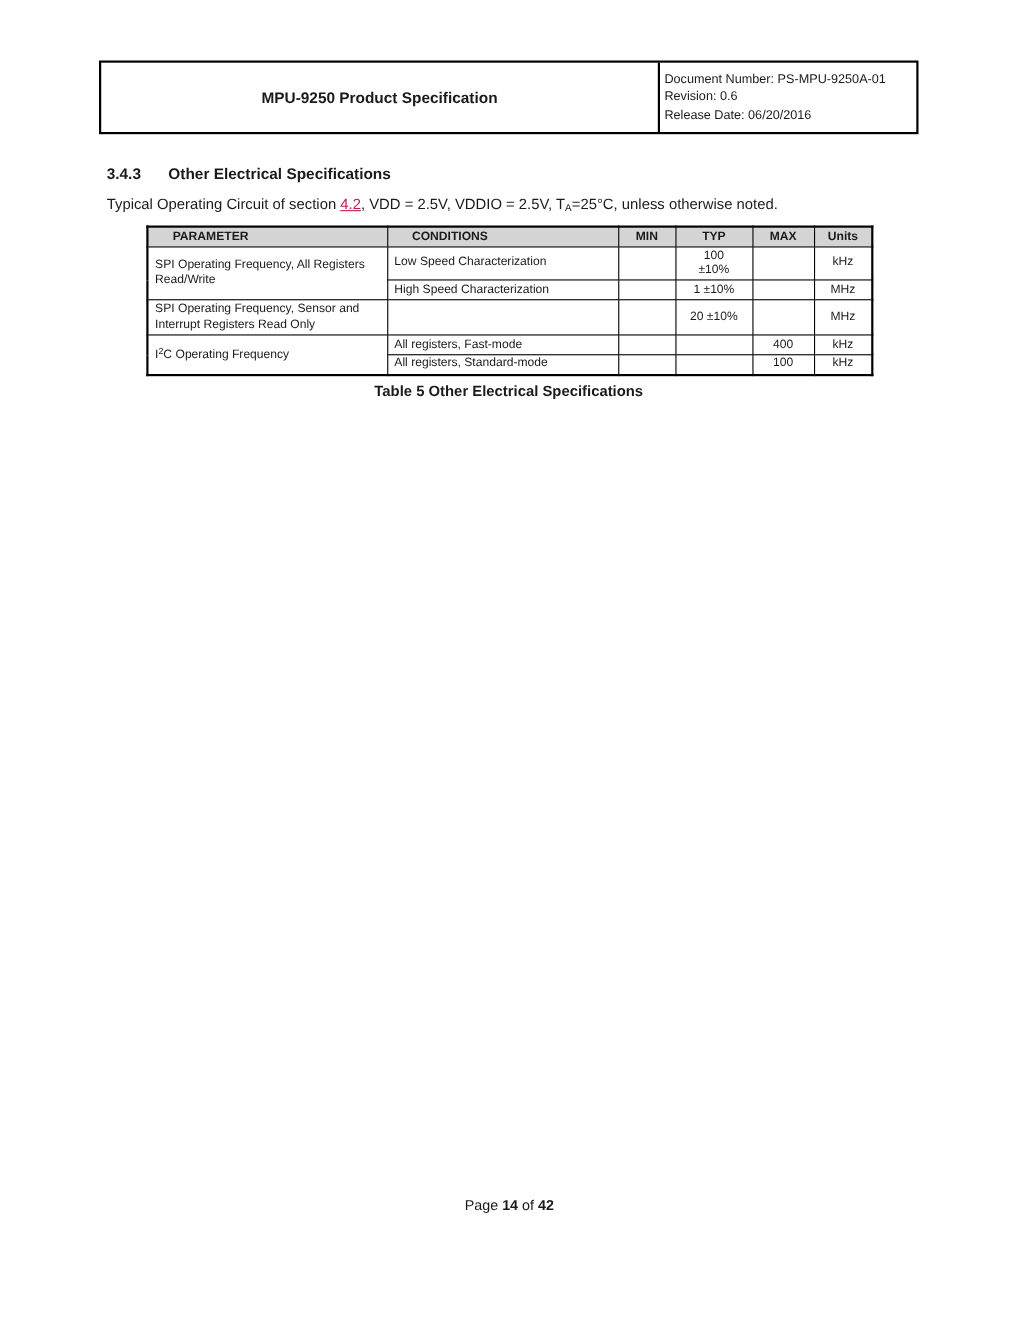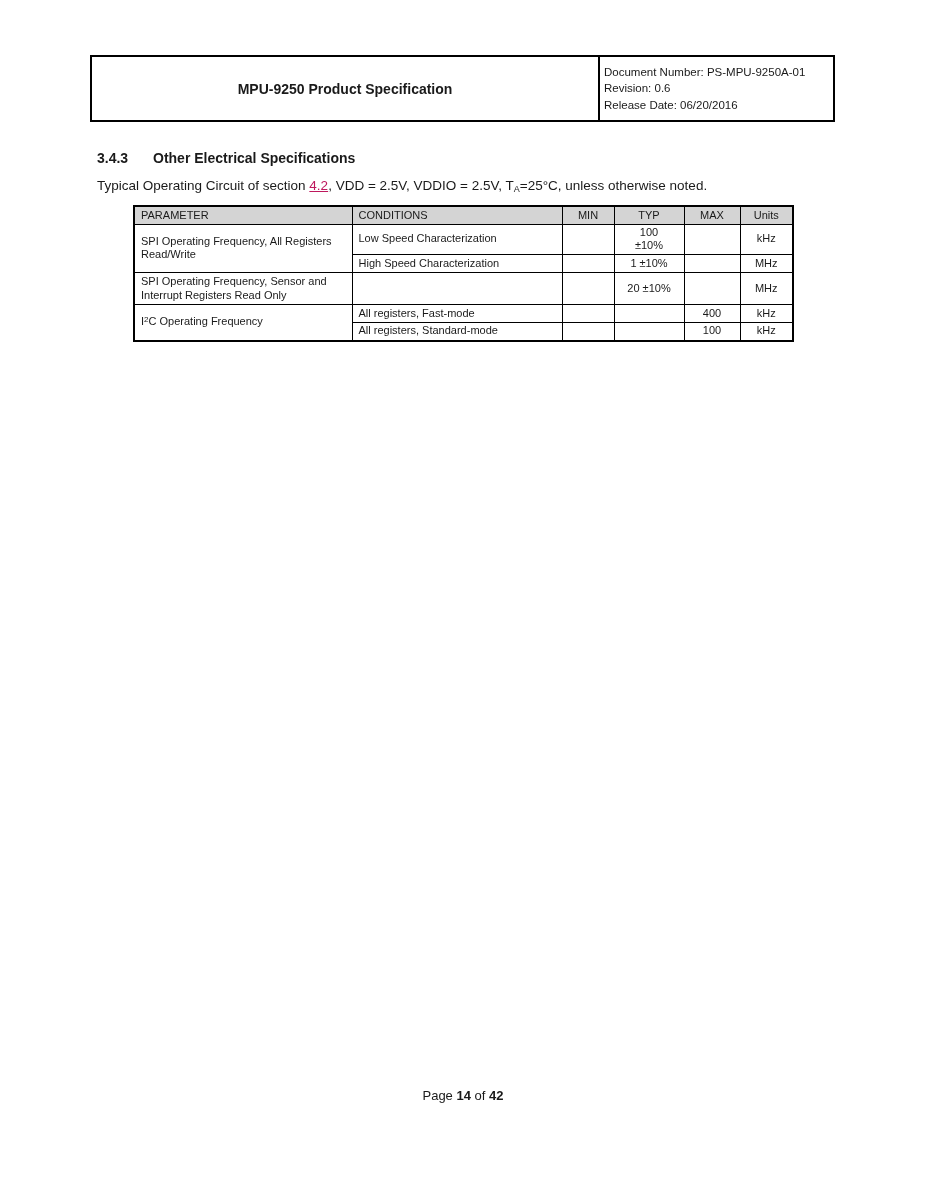--- a/index.html
+++ b/index.html
@@ -113,23 +113,23 @@
     border-collapse: collapse;
     font-size: 11px;
     table-layout: fixed;
   }
   .spec-table, .spec-table th, .spec-table td {
     border: 1px solid #000;
   }
   .spec-table { border: 2px solid #000; }
   .spec-table th {
     background: #d4d4d4;
-    font-weight: normal;
+    font-weight: bold;
     height: 18px;
-    padding: 1px 6px;
+    padding: 1px 22px;
     text-align: left;
   }
   .spec-table th.c, .spec-table td.c { text-align: center; padding-left: 2px; padding-right: 2px; }
   .spec-table td {
     padding: 1px 6px;
     vertical-align: middle;
     line-height: 1.25;
   }
   .spec-table tr.h30 td { height: 30px; }
   .spec-table tr.h18 td { height: 18px; }
@@ -232,20 +232,21 @@
       <tr class="h18">
         <td>All registers, Standard-mode</td>
         <td class="c"></td>
         <td class="c"></td>
         <td class="c">100</td>
         <td class="c">kHz</td>
       </tr>
     </tbody>
   </table>
 
+  <div class="table-caption">Table 5 Other Electrical Specifications</div>
 
   <div class="page-footer">
     <span>Page</span>
     <b>14</b>
     <span>of</span>
     <b>42</b>
   </div>
 
 </div>
 

